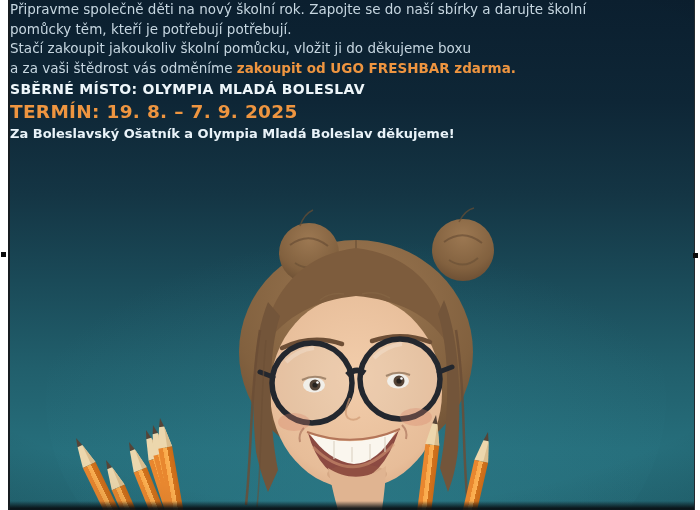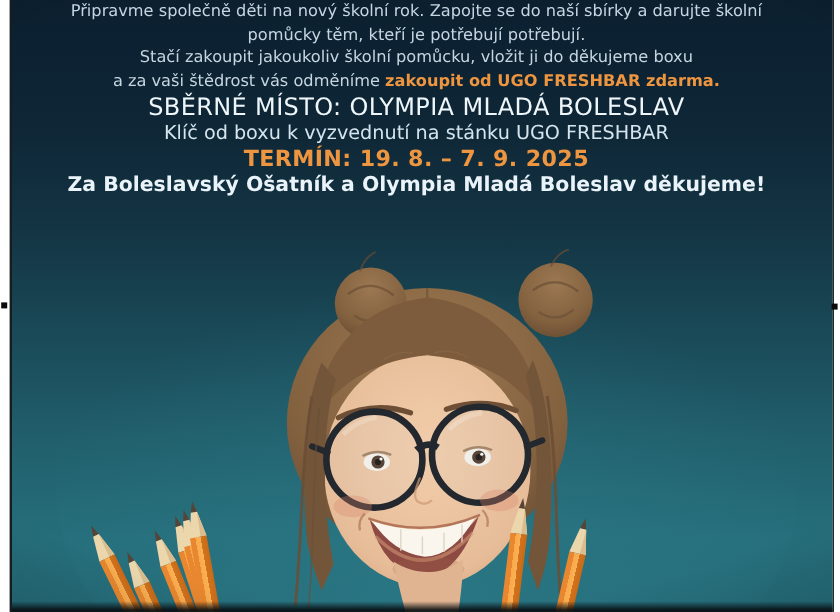--- a/index.html
+++ b/index.html
@@ -9,31 +9,31 @@
 
   .poster{position:absolute;left:8px;top:0;width:687px;height:510px;box-sizing:border-box;
           border-left:2px solid #171c20;border-right:1px solid #232a2e;overflow:hidden;
           background:linear-gradient(180deg,#0b1f2f 0%,#0e2636 20%,#143544 38%,#1a4a58 55%,
                       #215f6c 72%,#266e7b 88%,#256c79 100%);}
   .poster::after{content:"";position:absolute;inset:0;pointer-events:none;
           background:radial-gradient(120% 90% at 50% 45%, rgba(0,0,0,0) 60%, rgba(5,10,14,.38) 100%);}
 
   .photo{position:absolute;left:0;top:0;width:685px;height:510px;}
 
-  .text-stack{position:absolute;left:0;top:0;width:602px;z-index:3;text-align:center;margin-left:36px;}
+  .text-stack{position:absolute;left:0;top:0;width:602px;z-index:3;}
   .text-stack p,.text-stack h2,.text-stack h3{margin:0;padding:0;}
   .body{font-size:13.5px;line-height:19.5px;color:#c6d6e0;}
   .clip{margin-top:-13px;}
   .orange{color:#ee9540;}
   .bold{font-weight:bold;}
   .donate{margin-top:17px;}
-  .place{margin-top:16px;font-size:20px;line-height:22px;font-weight:normal;color:#eef6fa;letter-spacing:.3px;}
+  .place{margin-top:16px;font-size:14px;line-height:22px;font-weight:bold;color:#eef6fa;letter-spacing:.3px;}
   .key{font-size:16px;line-height:21px;color:#d5e5ee;}
   .term{margin-top:3px;font-size:18.5px;line-height:24px;font-weight:bold;color:#ee9540;letter-spacing:.3px;}
-  .thanks{margin-top:18px;font-size:17px;line-height:19px;font-weight:bold;color:#e9f3f9;}
+  .thanks{margin-top:18px;font-size:13px;line-height:19px;font-weight:bold;color:#e9f3f9;}
 
   .bottom-shade{position:absolute;left:0;right:0;bottom:0;height:9px;z-index:4;
           background:linear-gradient(180deg,rgba(8,14,18,0) 0%,rgba(8,14,18,.9) 80%);}
 
   .handle{position:absolute;width:5px;height:5px;background:#0b0b0b;z-index:6;}
   .handle.left{left:1px;top:252px;}
   .handle.right{left:693px;top:253px;}
 </style>
 </head>
 <body>
@@ -153,21 +153,20 @@
       <use href="#pencil" transform="translate(426,415) rotate(7)"></use>
       <use href="#pencil" transform="translate(478,432) rotate(13)"></use>
     </svg>
 
     <div class="text-stack">
       <p class="body clip">Připravme společně děti na nový školní rok. Zapojte se do naší sbírky a darujte školní</p>
       <p class="body">pomůcky těm, kteří je potřebují potřebují.</p>
       <p class="body">Stačí zakoupit jakoukoliv školní pomůcku, vložit ji do děkujeme boxu</p>
       <p class="body"><span>a za vaši štědrost vás odměníme </span><span class="orange bold">zakoupit od UGO FRESHBAR zdarma.</span></p>
       <h2 class="place">SBĚRNÉ MÍSTO: OLYMPIA MLADÁ BOLESLAV</h2>
-      <p class="key">Klíč od boxu k vyzvednutí na stánku UGO FRESHBAR</p>
       <h3 class="term">TERMÍN: 19. 8. – 7. 9. 2025</h3>
       <p class="thanks">Za Boleslavský Ošatník a Olympia Mladá Boleslav děkujeme!</p>
     </div>
 
     <div class="bottom-shade"></div>
   </div>
 
   <div class="handle left"></div>
   <div class="handle right"></div>
 </div>

